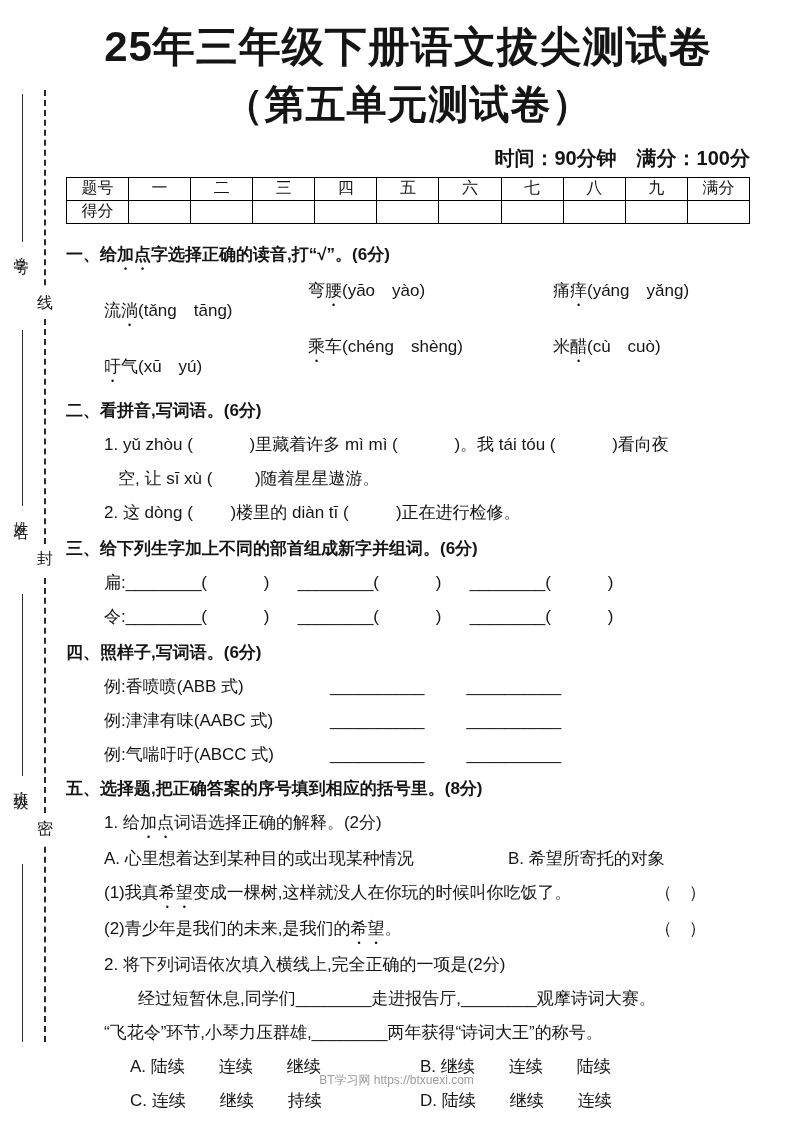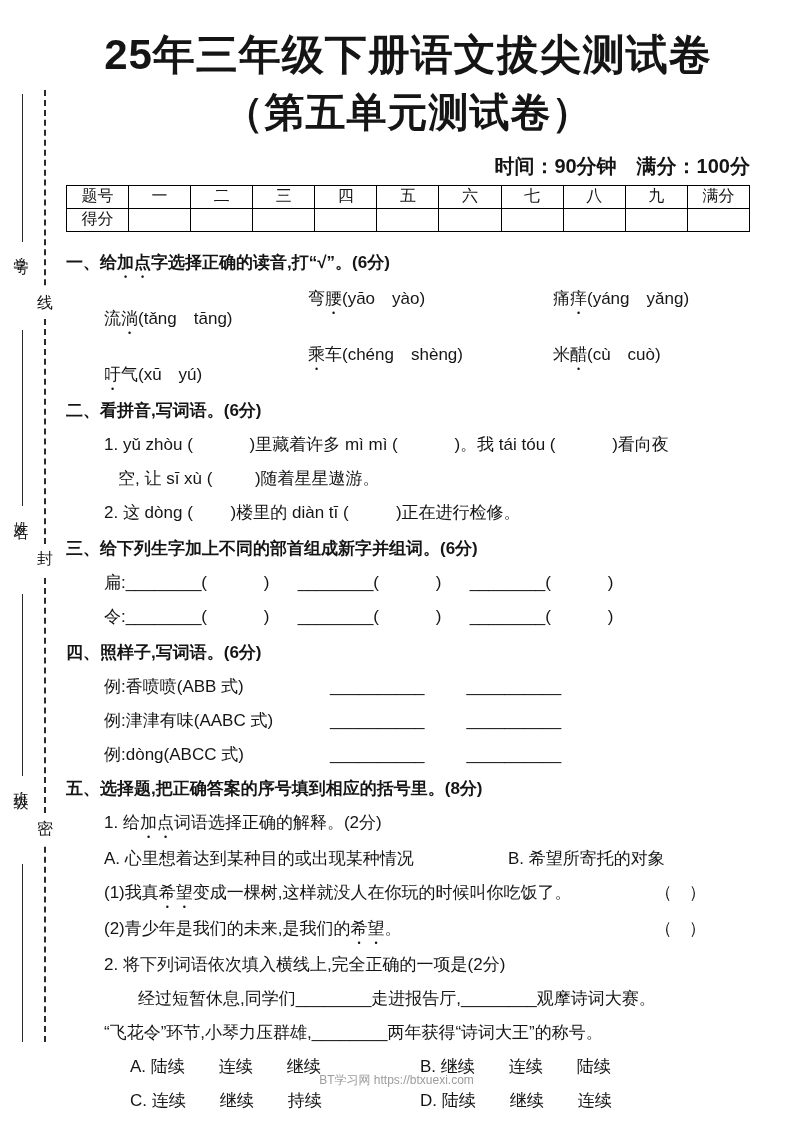--- a/index.html
+++ b/index.html
@@ -1,19 +1,19 @@
 <!DOCTYPE html>
 <html><head>
 <meta charset="utf-8">
 <style>
   * { margin:0; padding:0; box-sizing:border-box; }
   html,body { width:793px; height:1122px; }
   body { font-family:"Liberation Sans","DejaVu Sans",sans-serif; background:#ffffff; color:#151515; }
   .page { position:relative; width:793px; height:1122px; background:#fff; overflow:hidden; }
-  .main { position:absolute; left:66px; top:28px; width:684px; }
+  .main { position:absolute; left:66px; top:20px; width:684px; }
   .title1 { font-size:42px; font-weight:900; text-align:center; line-height:1.3; letter-spacing:1px; }
   .title2 { font-size:40px; font-weight:900; text-align:center; line-height:1.25; margin-top:4px; letter-spacing:1px; }
   .meta { text-align:right; font-weight:700; font-size:20px; margin-top:18px; line-height:22px; }
   table.score { width:100%; border-collapse:collapse; table-layout:fixed; margin-top:8px; }
   table.score td { border:1.6px solid #000; height:23px; text-align:center; font-size:16px; vertical-align:middle; }
   .line { font-size:17px; line-height:34px; white-space:pre; }
   .h { font-weight:700; font-size:17px; line-height:34px; white-space:pre; }
   .ind1 { padding-left:38px; }
   .ind1b { padding-left:52px; }
   .ind3 { padding-left:72px; }
@@ -25,21 +25,21 @@
   .exrow { display:flex; padding-left:38px; }
   .exrow .lbl { width:226px; }
   .exrow .blank { margin-right:42px; }
   .abrow { display:flex; padding-left:38px; }
   .abrow .oa { width:404px; }
   .itemrow { display:flex; padding-left:38px; }
   .itemrow .bracket { margin-left:auto; margin-right:44px; }
   .optrow { display:flex; padding-left:64px; }
   .optrow .oa { width:290px; }
   .mt14 { margin-top:14px; }
-  .mt8 { }
+  .mt8 { margin-top:8px; }
   .mt2 { margin-top:2px; }
   .seal-dash { position:absolute; left:44px; top:90px; height:952px; width:0; border-left:2px dashed #2a2a2a; z-index:1; }
   .seal-char { position:absolute; left:36px; width:18px; text-align:center; font-size:16px; background:#fff; padding:6px 0; z-index:2; line-height:18px; }
   .wline { position:absolute; left:22px; width:0; border-left:1.5px solid #2a2a2a; }
   .vlabel { position:absolute; left:11px; writing-mode:vertical-rl; text-orientation:upright; font-size:15px; letter-spacing:3px; }
   .footer { position:absolute; left:0; width:100%; top:1072px; text-align:center; color:#9c9c9c; font-size:12px; }
 </style>
 </head>
 <body>
 
@@ -127,21 +127,21 @@
         <span class="lbl">例:香喷喷(ABB 式)</span>
         <span class="blank">__________</span>
         <span class="blank">__________</span>
       </div>
       <div class="exrow line">
         <span class="lbl">例:津津有味(AABC 式)</span>
         <span class="blank">__________</span>
         <span class="blank">__________</span>
       </div>
       <div class="exrow line">
-        <span class="lbl">例:dòng(ABCC 式)</span>
+        <span class="lbl">例:气喘吁吁(ABCC 式)</span>
         <span class="blank">__________</span>
         <span class="blank">__________</span>
       </div>
     </div>
 
     <div class="sec">
       <div class="h">五、选择题,把正确答案的序号填到相应的括号里。(8分)</div>
       <div class="line ind1"><span>1. 给</span><span class="dot">加点</span><span>词语选择正确的解释。(2分)</span></div>
       <div class="abrow line">
         <span class="oa">A. 心里想着达到某种目的或出现某种情况</span>

